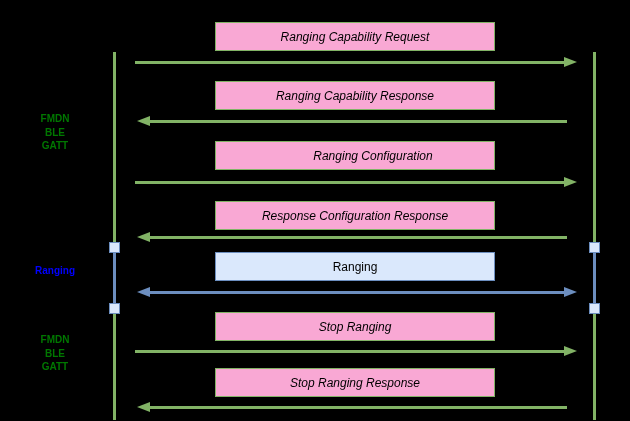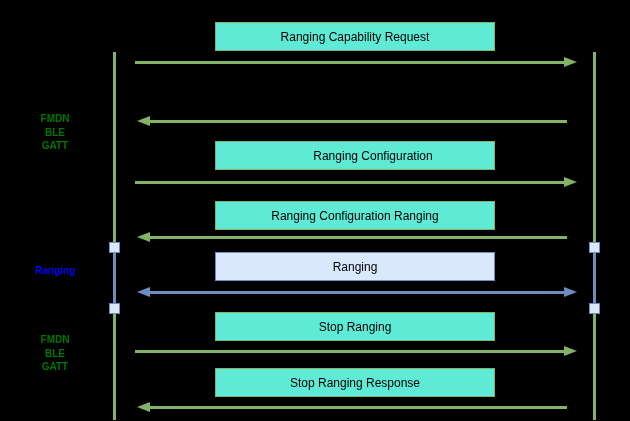--- a/index.html
+++ b/index.html
@@ -11,21 +11,21 @@
   .lifeline { position:absolute; top:52px; width:3px; height:368px; background:#82b366; }
   .lifeline.left  { left:113px; }
   .lifeline.right { left:593px; }
   .lifeline-blue-seg { position:absolute; top:247px; width:3px; height:62px; background:#6c8ebf; }
   .activation { position:absolute; width:11px; height:11px; box-sizing:border-box;
     background:#dae8fc; border:1.5px solid #6c8ebf; }
   
   .msg-box { position:absolute; left:215px; width:280px; height:29px; box-sizing:border-box;
     display:flex; align-items:center; justify-content:center;
     font-size:12px; color:#000; }
-  .msg-box.green { background:#5eead4; border:1px solid #82b366; }
+  .msg-box.green { background:#f9a8d4; border:1px solid #82b366;font-style:italic; }
   .msg-box.blue  { background:#dae8fc; border:1px solid #6c8ebf; }
   .b1 { top:22px; } .b2 { top:81px; } .b3 { top:141px;padding-left:36px; } .b4 { top:201px; }
   .b5 { top:252px; } .b6 { top:312px; } .b7 { top:368px; }
   
   .shaft { position:absolute; height:3px; }
   .shaft.green { background:#82b366; } .shaft.blue { background:#6c8ebf; }
   .head { position:absolute; width:0; height:0;
     border-top:5.5px solid transparent; border-bottom:5.5px solid transparent; }
   .head.to-right.green { border-left:13px solid #82b366; }
   .head.to-left.green  { border-right:13px solid #82b366; }
@@ -76,22 +76,23 @@
   <div class="section-label blue sec2">
     <span style="display:block">Ranging</span>
   </div>
   <div class="section-label green sec3">
     <span style="display:block">FMDN</span>
     <span style="display:block">BLE</span>
     <span style="display:block">GATT</span>
   </div>
 
   <div class="msg-box green b1">Ranging Capability Request</div>
+  <div class="msg-box green b2">Ranging Capability Response</div>
   <div class="msg-box green b3">Ranging Configuration</div>
-  <div class="msg-box green b4">Ranging Configuration Ranging</div>
+  <div class="msg-box green b4">Response Configuration Response</div>
   <div class="msg-box blue b5">Ranging</div>
   <div class="msg-box green b7">Stop Ranging Response</div>
   <div class="msg-box green b6">Stop Ranging</div>
 
   <div class="y1">
     <div class="shaft green dir-right"></div>
     <div class="head to-right green pos-right"></div>
   </div>
   <div class="y2">
     <div class="shaft green dir-left"></div>

